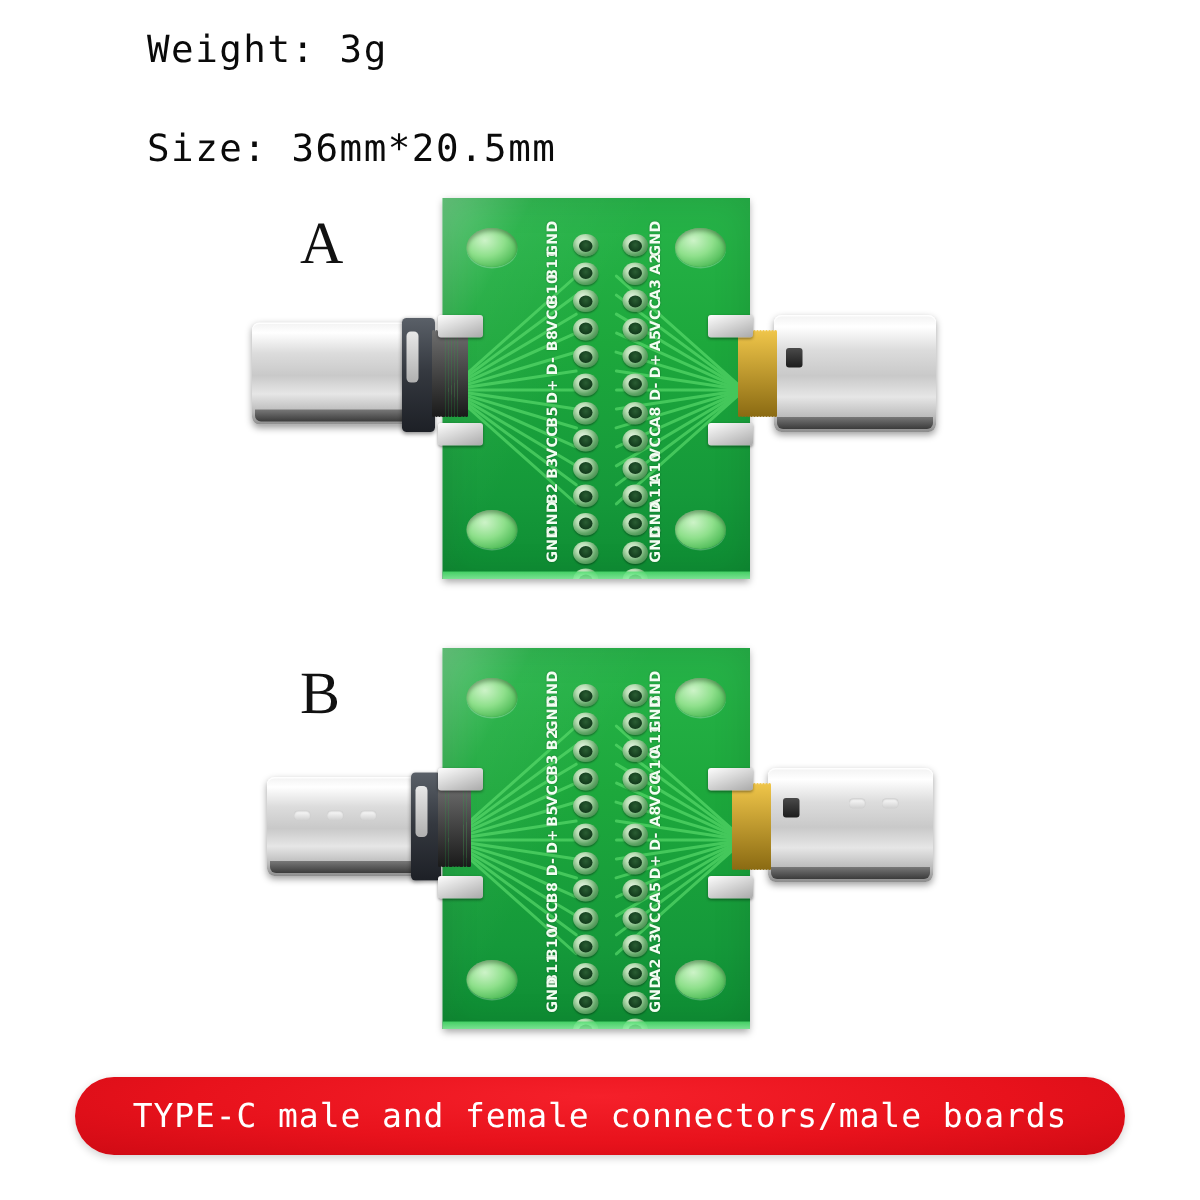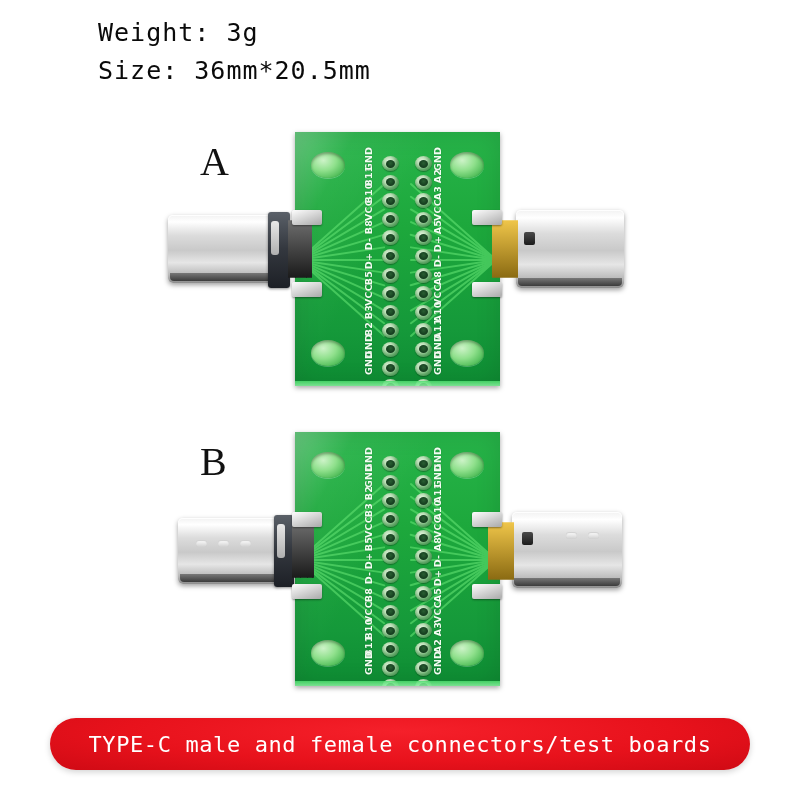--- a/index.html
+++ b/index.html
@@ -20,21 +20,21 @@
   .spec-line {
     position: absolute;
     left: 98px;
     font-family: "DejaVu Sans Mono", "Liberation Mono", monospace;
     font-size: 25px;
     letter-spacing: 1px;
     color: #0a0a0a;
     white-space: pre;
   }
   #spec-weight { top: 18px; }
-  #spec-size   { top: 56px; }
+  #spec-size   { top: 84px; }
 
   
   .board-letter {
     position: absolute;
     font-family: "Liberation Serif", "DejaVu Serif", serif;
     font-size: 40px;
     color: #111;
     line-height: 1;
   }
   #letter-a { left: 200px; top: 142px; }
@@ -571,14 +571,14 @@
       </div>
   </div>
 
   <div class="tab" style="left:292px; top:102px;"></div>
   <div class="tab" style="left:292px; top:174px;"></div>
   <div class="tab" style="left:472px; top:102px;"></div>
   <div class="tab" style="left:472px; top:174px;"></div>
 </div>
 
 <div id="banner">
-  <span id="banner-text">TYPE-C male and female connectors/test boards</span>
+  <span id="banner-text">TYPE-C male and female connectors/male boards</span>
 </div>
 
 </body></html>

